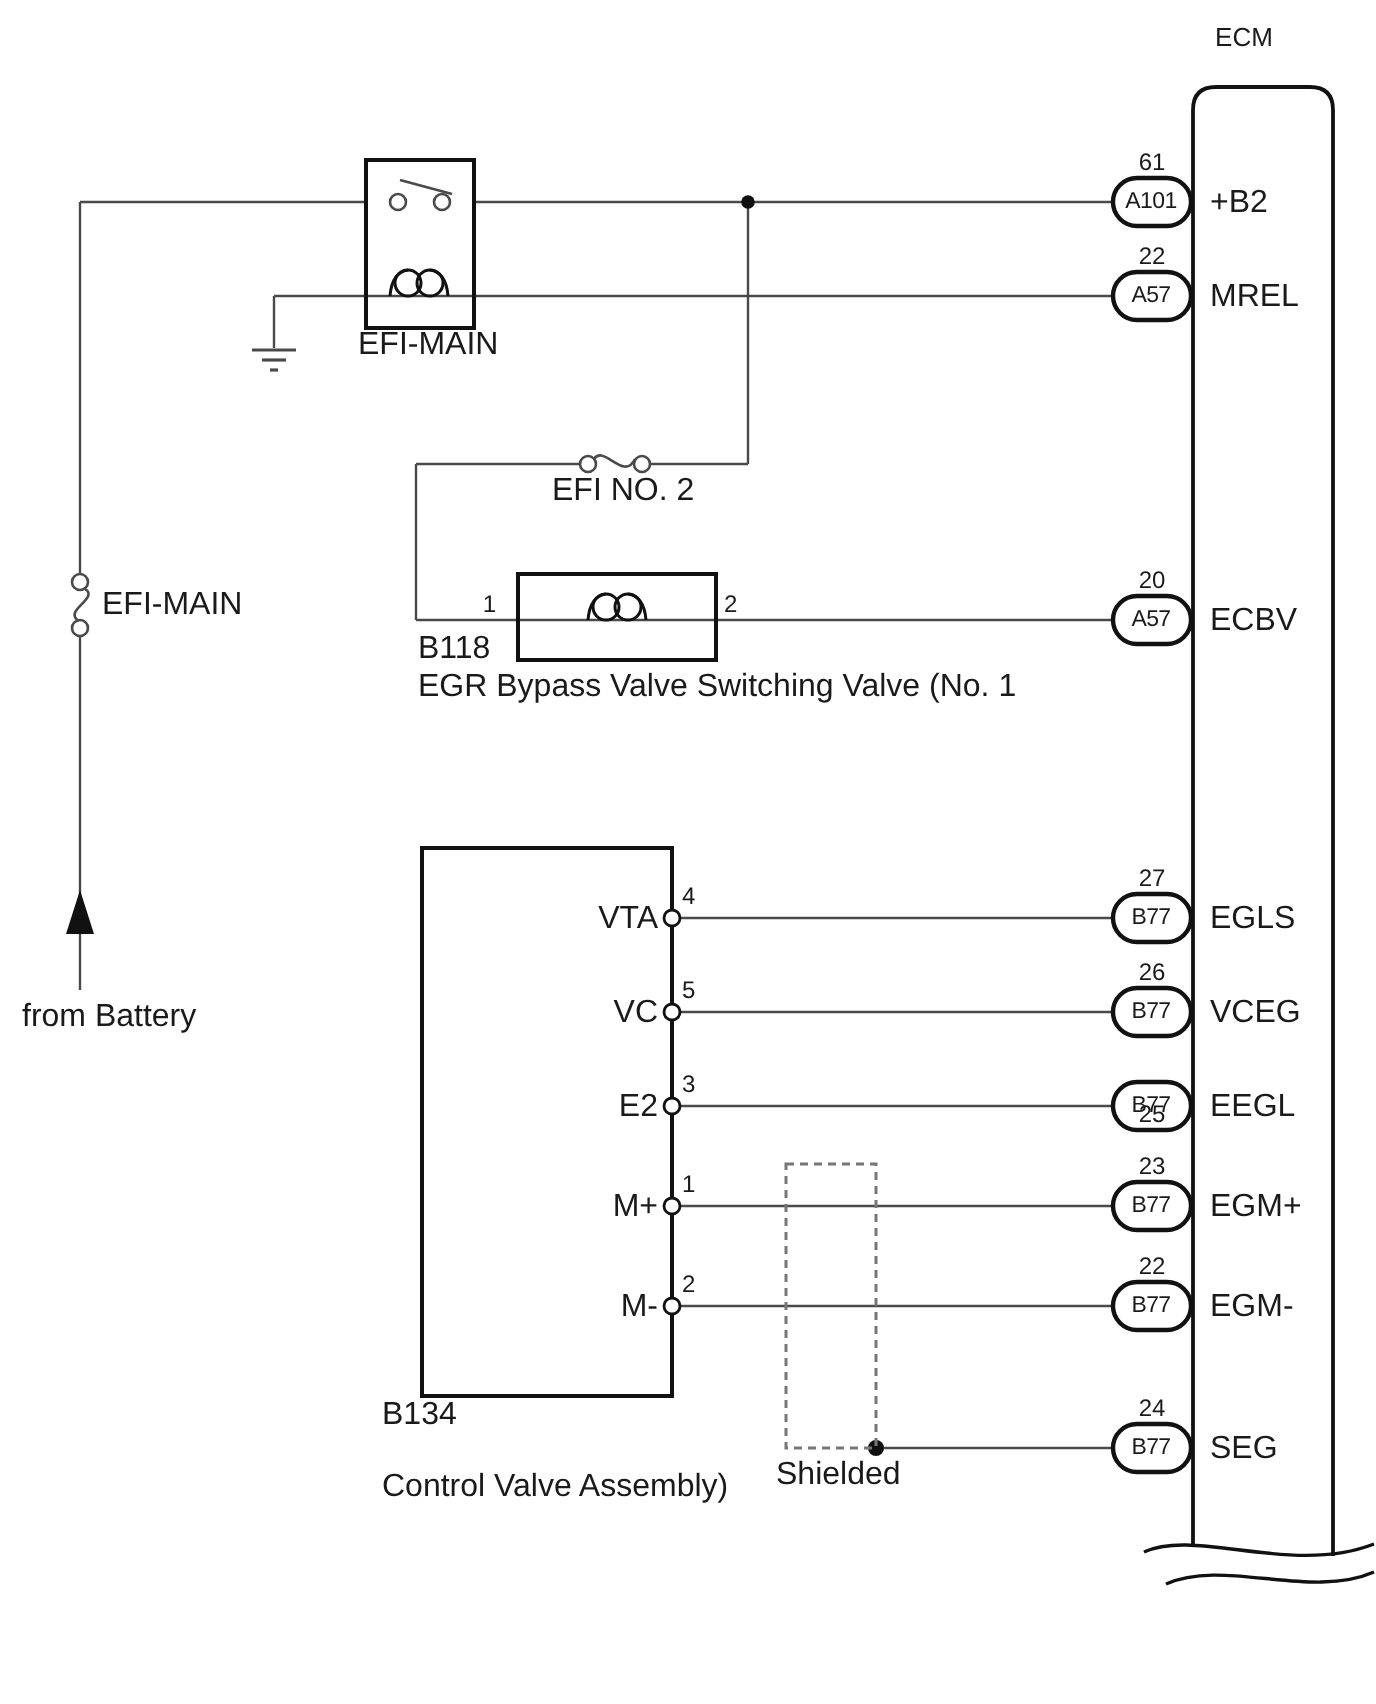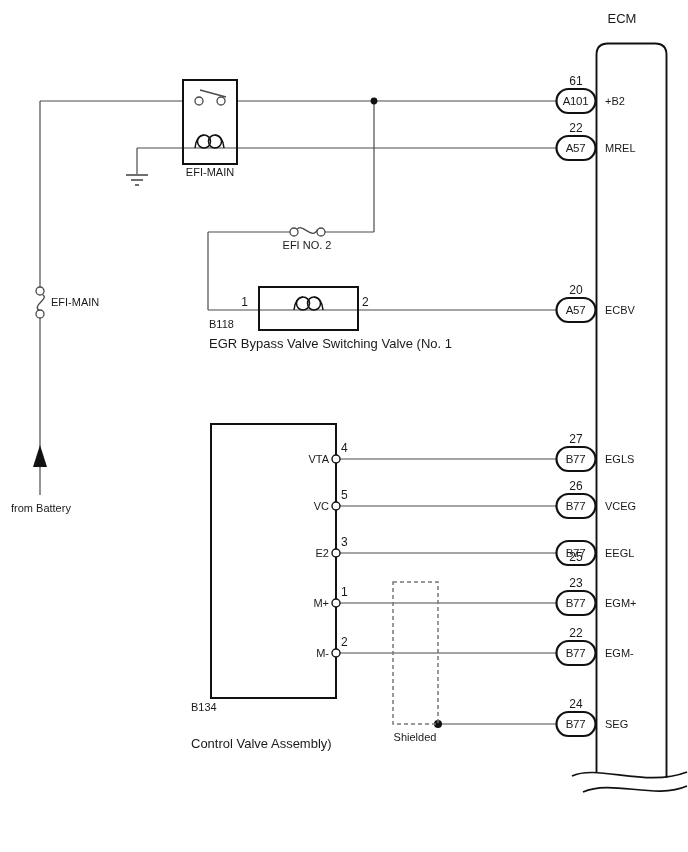--- a/index.html
+++ b/index.html
@@ -1,29 +1,29 @@
 <!DOCTYPE html>
 <html><head>
 <meta charset="utf-8">
 <style>
   html,body{margin:0;padding:0;background:#fff;}
   #diagram{
     position:relative;width:688px;height:852px;background:#ffffff;
     font-family:"Liberation Sans",sans-serif;color:#1a1a1a;overflow:hidden;
   }
   #wires-svg{position:absolute;left:0;top:0;z-index:1;}
-  .lbl{position:absolute;z-index:2;font-size:11px;line-height:15px;white-space:nowrap;}
+  .lbl{position:absolute;z-index:2;font-size:16px;line-height:15px;white-space:nowrap;}
   .num{position:absolute;z-index:2;font-size:12px;line-height:13px;}
   .ctr{text-align:center;}
   .rgt{text-align:right;}
   .oval-text{
     position:absolute;z-index:3;width:39px;height:24px;line-height:24px;
     text-align:center;font-size:11.5px;letter-spacing:-0.3px;
   }
-  .desc{position:absolute;z-index:2;font-size:13px;line-height:17px;white-space:nowrap;}
+  .desc{position:absolute;z-index:2;font-size:16px;line-height:17px;white-space:nowrap;}
 </style>
 </head>
 <body>
 
 <div id="diagram">
 
   <svg id="wires-svg" width="688" height="852" viewBox="0 0 688 852">
 
     <g stroke="#4a4a4a" stroke-width="1.2" fill="none">
 

